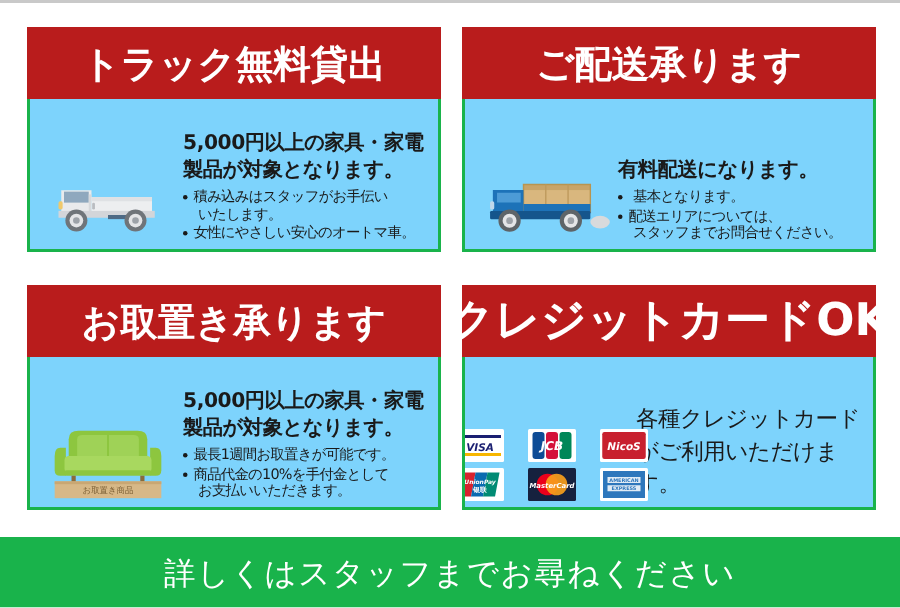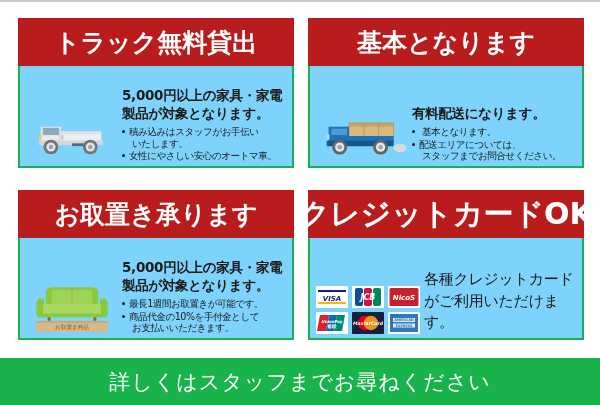--- a/index.html
+++ b/index.html
@@ -103,21 +103,21 @@
   }
   .banner span{
     color:#ffffff;font-size:21px;font-weight:500;letter-spacing:1px;
   }
 
   
   .cards{
     display:grid;
     grid-template-columns:repeat(3,32px);
     grid-template-rows:repeat(2,22px);
-    gap:4px 4px;
+    gap:4px 16px;
     align-content:center;
     justify-content:center;
   }
   .cc{width:32px;height:22px;border-radius:1px;overflow:hidden;position:relative;}
   .cc svg{display:block;width:100%;height:100%;}
 </style>
 </head>
 <body>
 
 <div class="poster">
@@ -160,21 +160,21 @@
               <span>女性にやさしい安心のオートマ車。</span>
               <span class="cont"></span>
             </li>
           </ul>
         </div>
       </div>
     </div>
 
     <div class="panel p2">
       <div class="panel-head">
-        <span>基本となります</span>
+        <span>ご配送承ります</span>
       </div>
       <div class="panel-body">
         <div class="art">
           <svg viewBox="0 0 96 56" width="90" height="52" aria-hidden="true">
             <rect x="34" y="14" width="48" height="20" fill="#D9B77E"></rect>
             <rect x="34" y="14" width="48" height="4" fill="#C8A468"></rect>
             <path d="M34 14 L82 14 L82 34 L34 34 Z" fill="none" stroke="#B8944F" stroke-width="1"></path>
             <line x1="50" y1="14" x2="50" y2="34" stroke="#BE9A5C" stroke-width="1"></line>
             <line x1="66" y1="14" x2="66" y2="34" stroke="#BE9A5C" stroke-width="1"></line>
             <path d="M12 18 L34 18 L34 34 L12 34 Z" fill="#1D72B8"></path>

